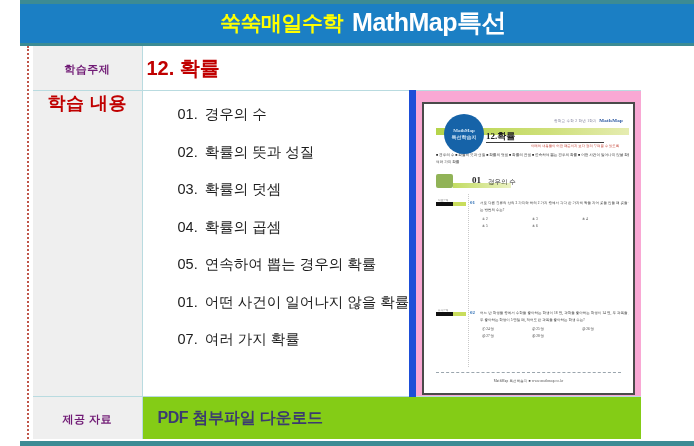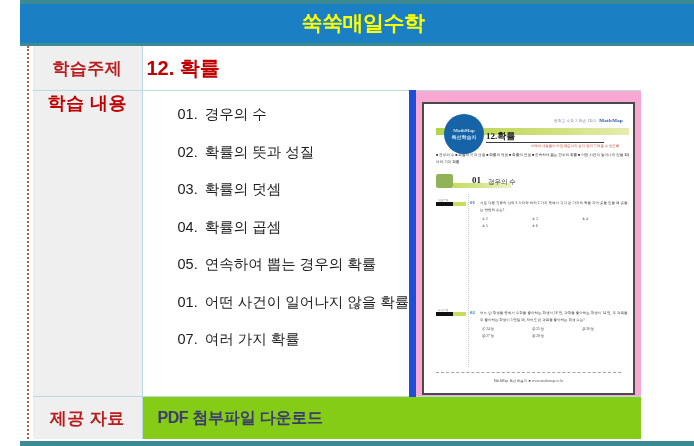--- a/index.html
+++ b/index.html
@@ -94,22 +94,22 @@
 
   .row-topic td { height: 44px; }
   .row-content td { height: 305px; vertical-align: top; }
   .row-file td { height: 42px; }
   .row-file .cell-label,
   .row-file .cell-value { border-bottom: none; background-clip: padding-box; }
   .row-file .cell-label { background: #efefef; }
   .row-file .cell-value { background: #84cc16; }
 
   .label-black {
-    color: #b91c1c;
-    font-size: 17px;
+    color: #701a75;
+    font-size: 11px;
     font-weight: bold;
     letter-spacing: 0.5px;
   }
   .label-red {
     color: #c00000;
     font-size: 18px;
     font-weight: bold;
     letter-spacing: 0.5px;
   }
 
@@ -333,20 +333,21 @@
     background: #3c8b94;
   }
 </style>
 </head>
 <body>
 
 <div class="page">
 
   <div class="banner">
     <span class="banner-yellow">쑥쑥매일수학</span>
+    <span class="banner-white">MathMap특선</span>
   </div>
 
   <div class="side-rule left"></div>
   <div class="side-rule right"></div>
 
   <table class="tbl">
     <colgroup>
       <col class="col-label">
       <col>
       <col class="col-media">

